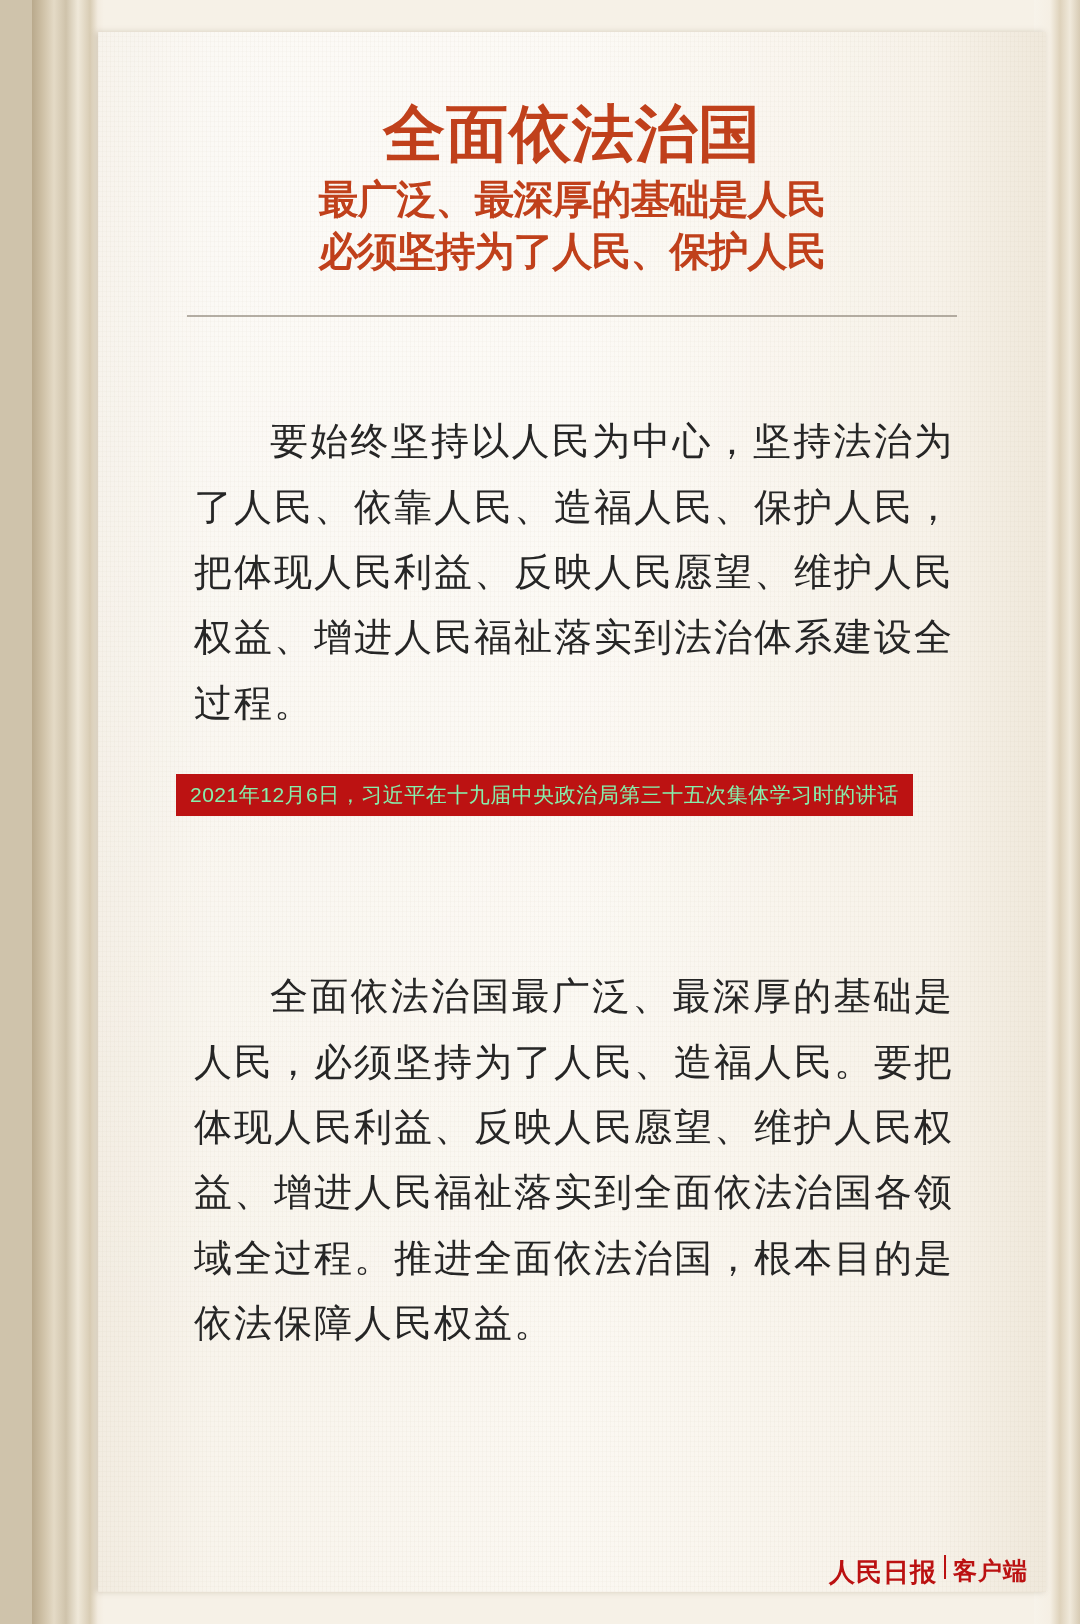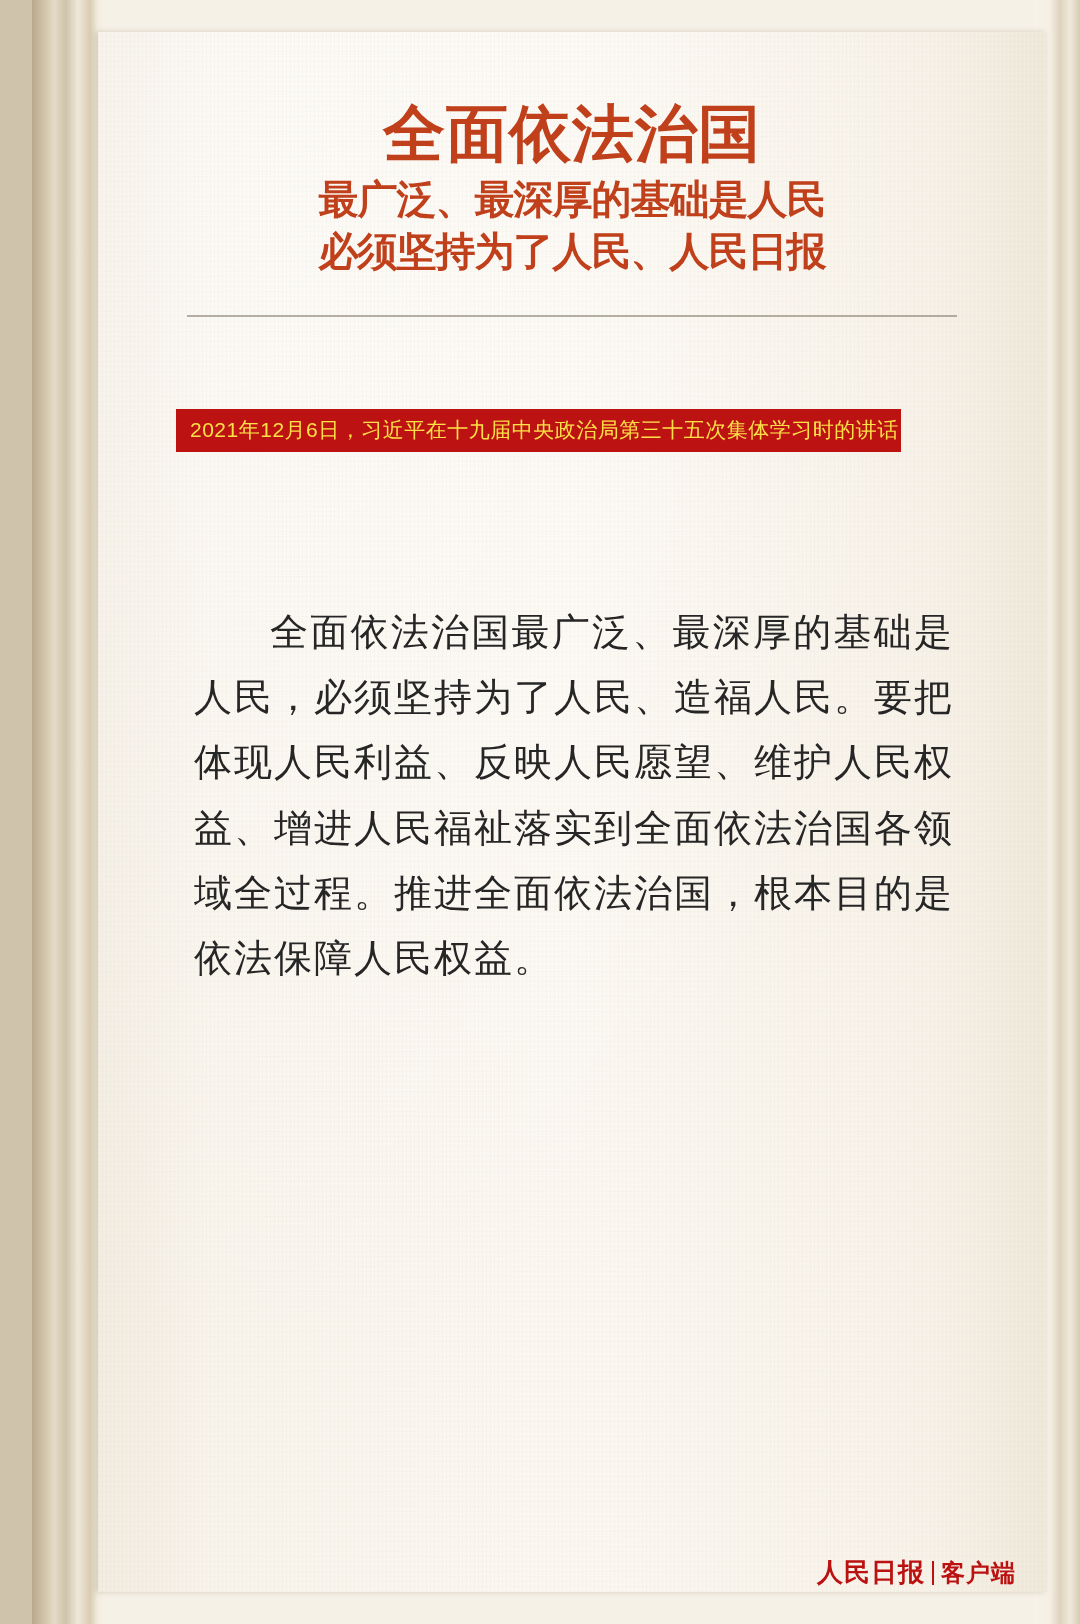--- a/index.html
+++ b/index.html
@@ -143,35 +143,35 @@
 
   .source-wrap {
     margin-top: 18px;
     display: flex;
   }
   .source-wrap.right {
     justify-content: flex-end;
   }
   .source {
     background: #bc1212;
-    color: #fde047;
+    color: #86efac;
     font-family: "Liberation Sans", "DejaVu Sans", sans-serif;
     font-size: 21px;
     line-height: 1.2;
-    padding: 8px 2px 9px 14px;
+    padding: 8px 14px 9px 14px;
     letter-spacing: 0.5px;
     white-space: nowrap;
   }
 
   .footer {
     position: absolute;
-    right: 96px;
+    right: 84px;
     bottom: 34px;
     display: flex;
-    align-items: center;
+    align-items: flex-start;
     z-index: 3;
   }
   .footer .brand {
     color: #bb1111;
     font-family: "Liberation Serif", "DejaVu Serif", serif;
     font-weight: bold;
     font-size: 26px;
     letter-spacing: 1px;
   }
   .footer .bar {
@@ -194,26 +194,27 @@
 <div class="poster">
 
   <div class="page-edge-right"></div>
 
   <div class="sheet">
     <div class="content">
 
       <div class="headline">
         <span class="line1">全面依法治国</span>
         <span class="line2">最广泛、最深厚的基础是人民</span>
-        <span class="line3">必须坚持为了人民、人民日报</span>
+        <span class="line3">必须坚持为了人民、保护人民</span>
       </div>
 
       <div class="divider"></div>
 
       <div class="block">
+        <p class="quote">要始终坚持以人民为中心，坚持法治为了人民、依靠人民、造福人民、保护人民，把体现人民利益、反映人民愿望、维护人民权益、增进人民福祉落实到法治体系建设全过程。</p>
         <div class="source-wrap">
           <div class="source">2021年12月6日，习近平在十九届中央政治局第三十五次集体学习时的讲话</div>
         </div>
       </div>
 
       <div class="block second">
         <p class="quote">全面依法治国最广泛、最深厚的基础是人民，必须坚持为了人民、造福人民。要把体现人民利益、反映人民愿望、维护人民权益、增进人民福祉落实到全面依法治国各领域全过程。推进全面依法治国，根本目的是依法保障人民权益。</p>
       </div>
 
     </div>

